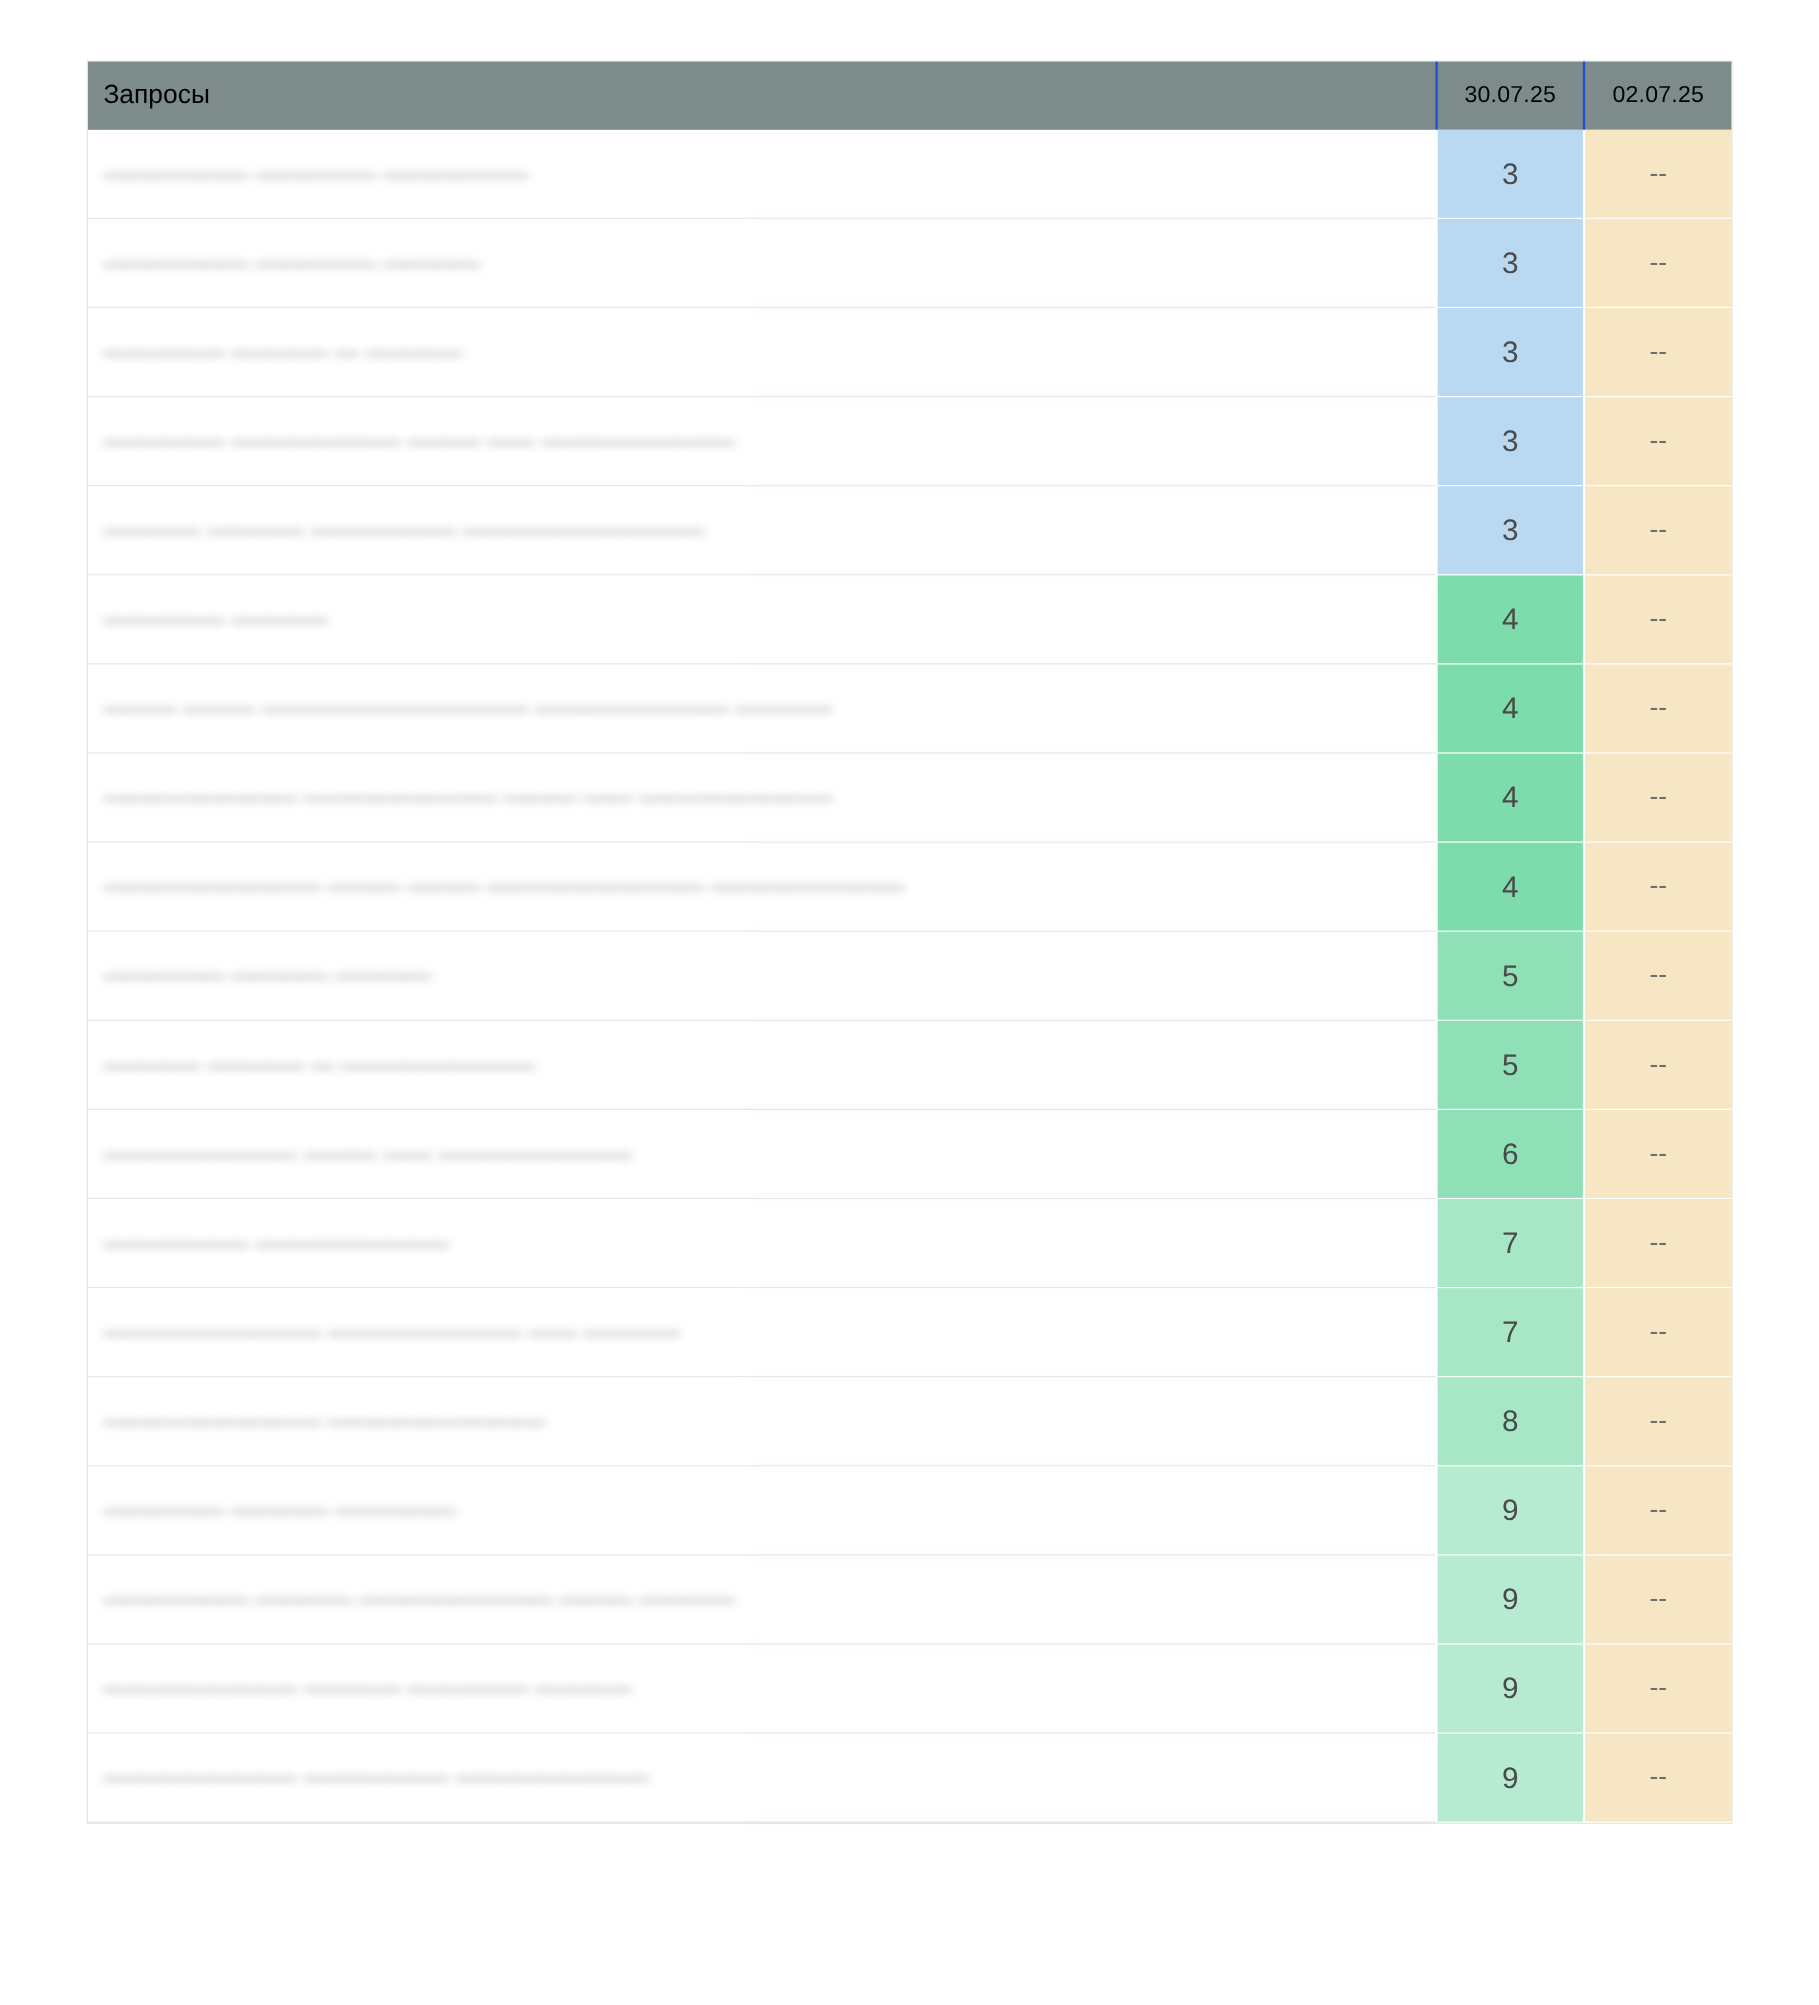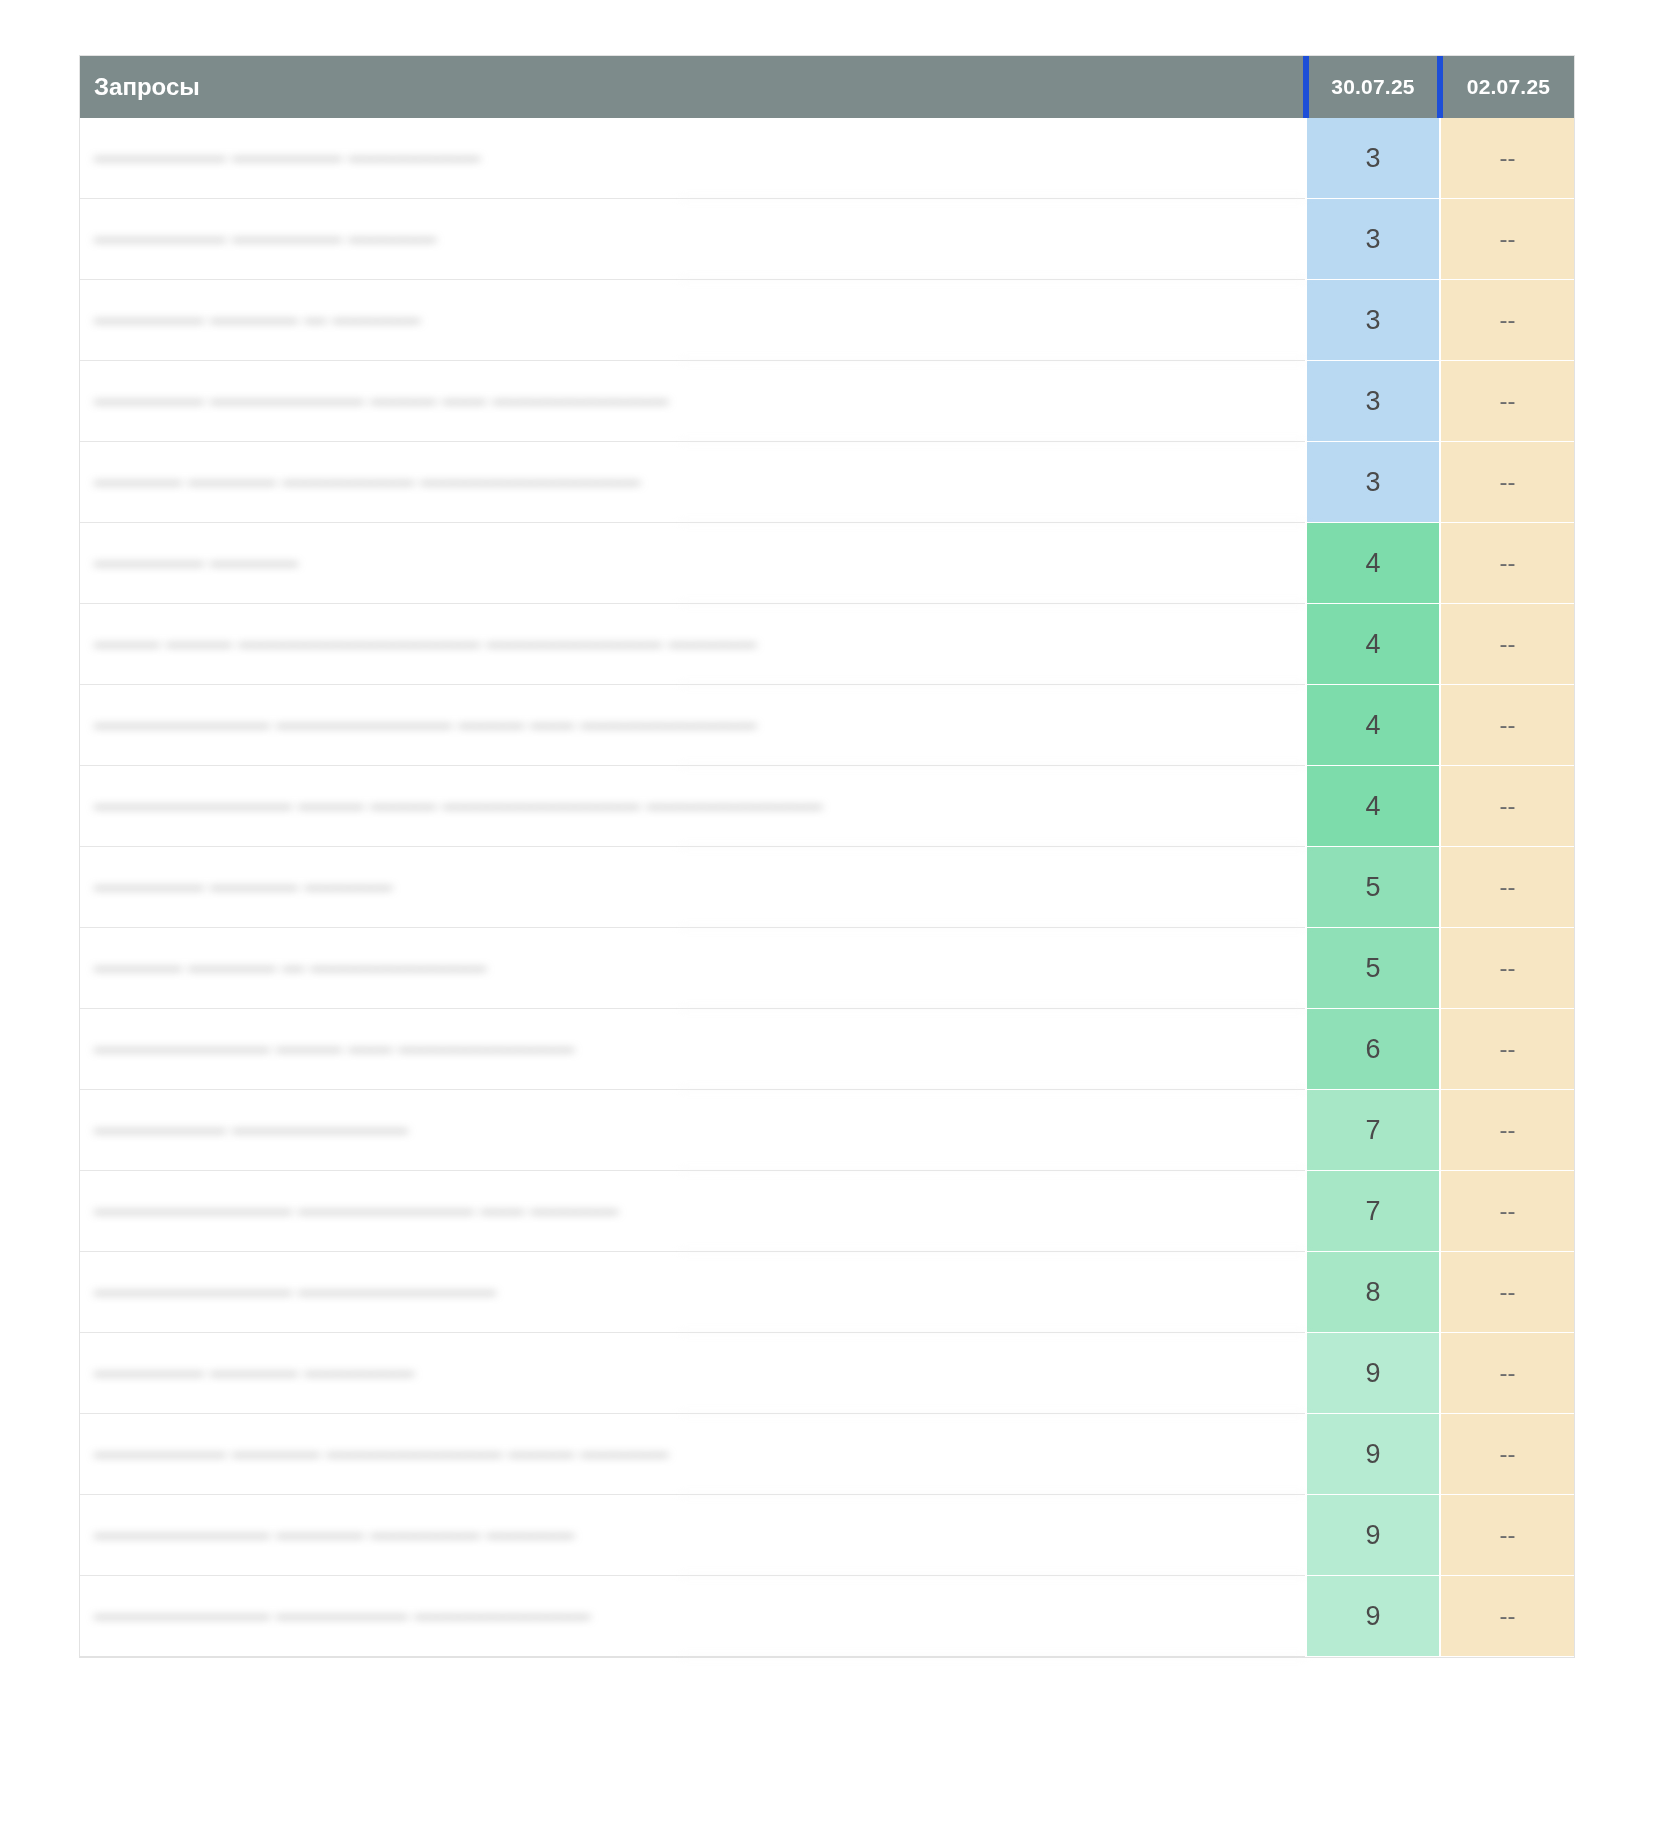--- a/index.html
+++ b/index.html
@@ -23,34 +23,34 @@
     table-layout: fixed;
     width: 1494px;
     background: #ffffff;
     box-shadow: 0 0 0 1px #e2e2e2;
   }
   table.rank-table col.c-query   { width: 1226px; }
   table.rank-table col.c-date    { width: 134px; }
 
   thead th {
     background: #7d8b8b;
-    color: #ffffff;
+    color: #000000;
     font-size: 24px;
-    font-weight: bold;
+    font-weight: normal;
     height: 62px;
     padding: 0 14px;
     text-align: left;
     border: none;
     white-space: nowrap;
   }
   thead th.date-col {
     text-align: center;
     font-size: 21px;
     letter-spacing: 0.2px;
-    border-left: 6px solid #1d4ed8;
+    border-left: 2px solid #1d4ed8;
   }
 
   tbody td {
     height: 80px;
     font-size: 24px;
     color: #555555;
     padding: 0 14px;
     border-bottom: 1px solid #e6e6e6;
     vertical-align: middle;
   }

